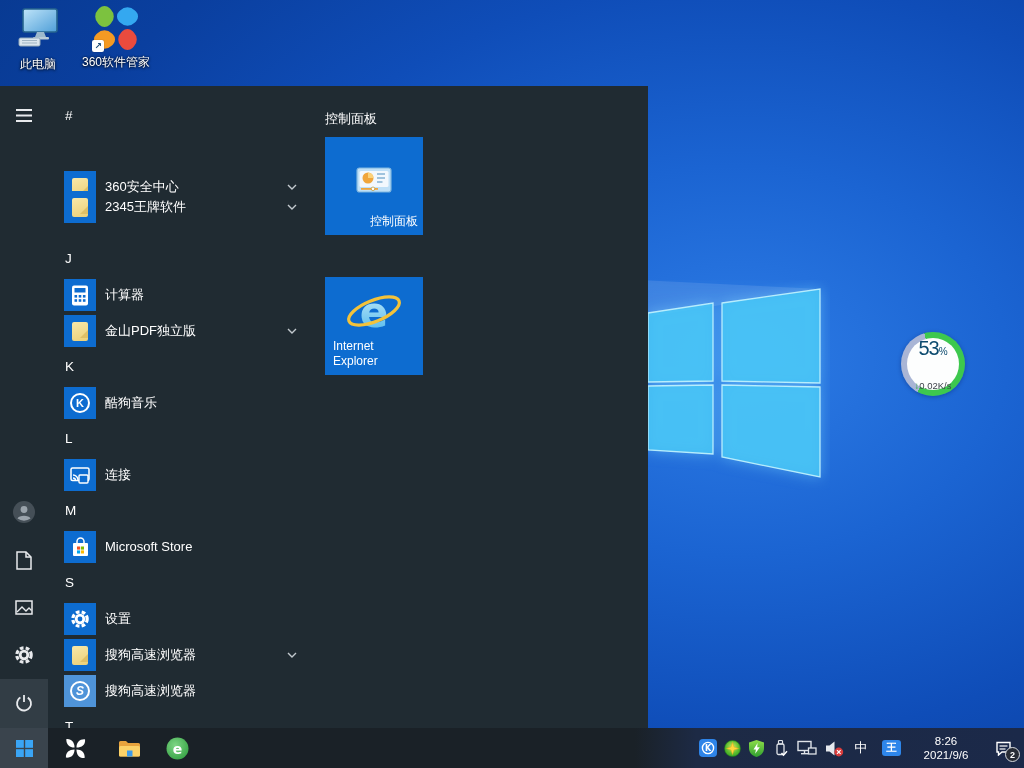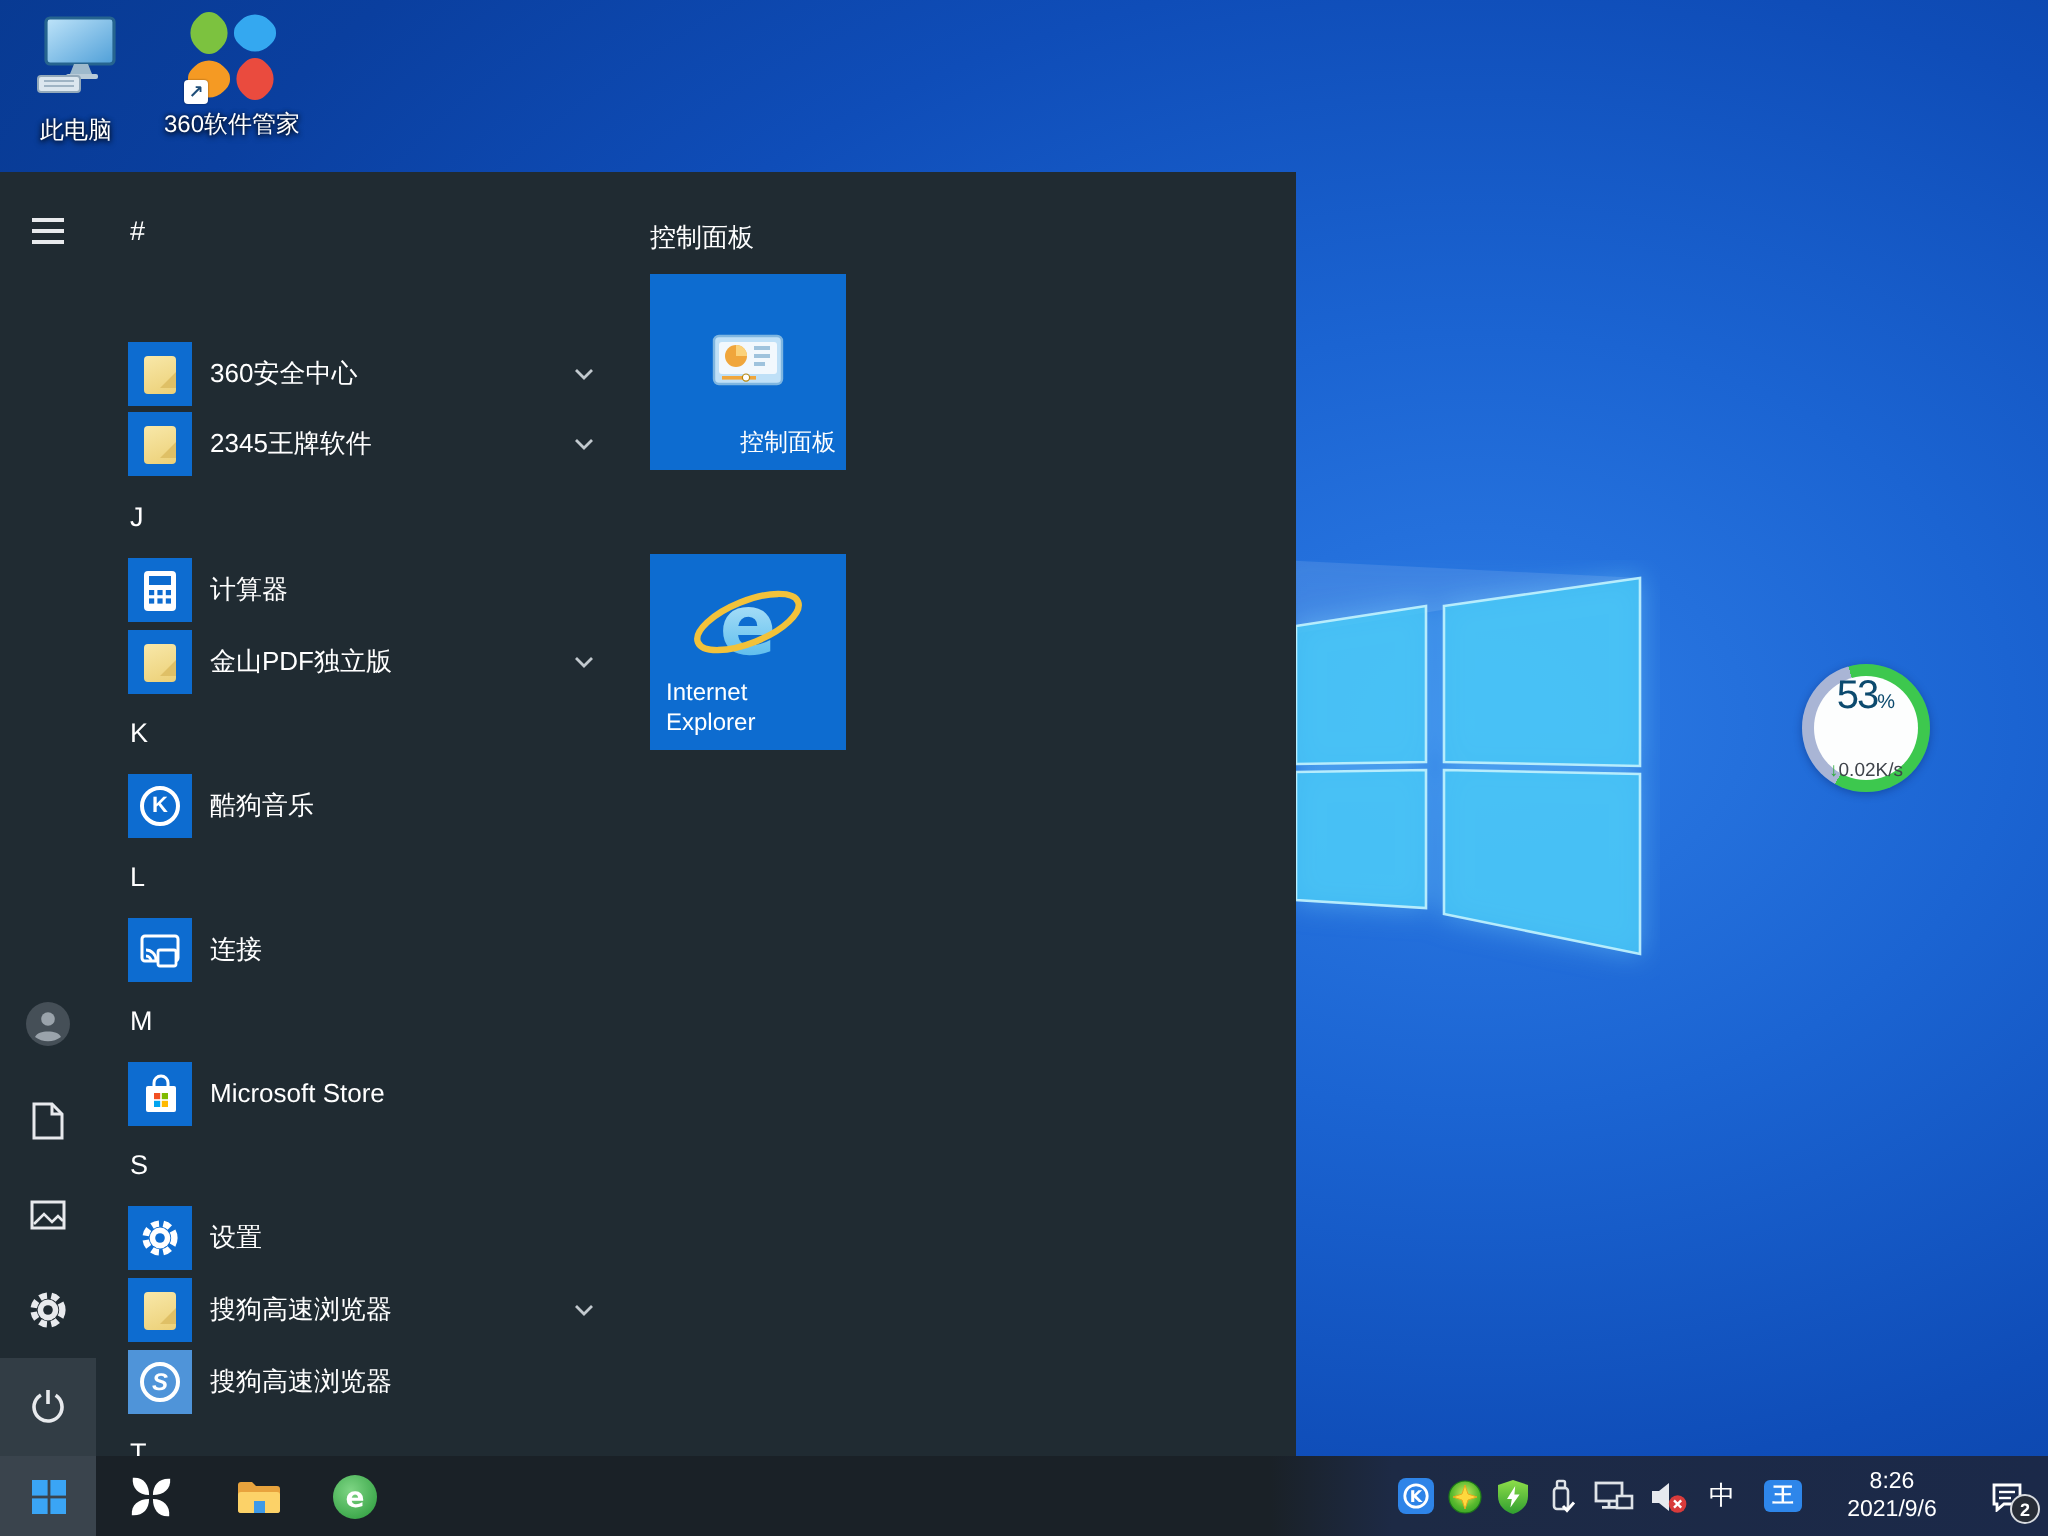--- a/index.html
+++ b/index.html
@@ -209,21 +209,21 @@
 
       <div class="app-row" style="top:83px;">
         <span class="tile32">
             <span class="ic-folder"></span>
           </span>
         <span class="app-label">360安全中心</span>
         <svg class="chev" width="10" height="6" viewBox="0 0 10 6">
             <polyline points="1,1 5,5 9,1" fill="none" stroke="#c2c9ce" stroke-width="1.4"></polyline>
           </svg>
       </div>
-      <div class="app-row" style="top:118px;">
+      <div class="app-row" style="top:103px;">
         <span class="tile32">
             <span class="ic-folder"></span>
           </span>
         <span class="app-label">2345王牌软件</span>
         <svg class="chev" width="10" height="6" viewBox="0 0 10 6">
             <polyline points="1,1 5,5 9,1" fill="none" stroke="#c2c9ce" stroke-width="1.4"></polyline>
           </svg>
       </div>
 
       <div class="sec-head" style="top:155px;">J</div>

